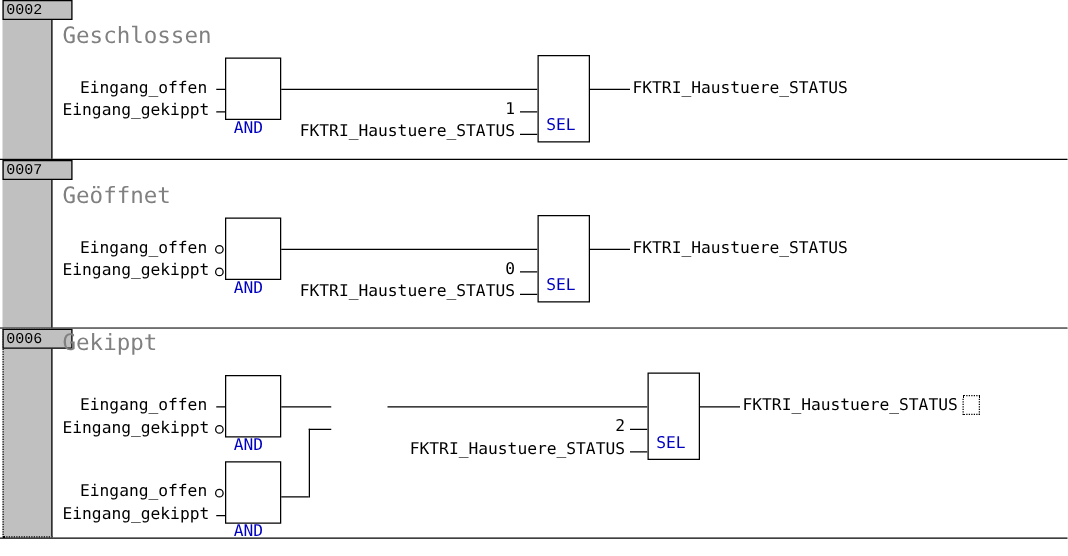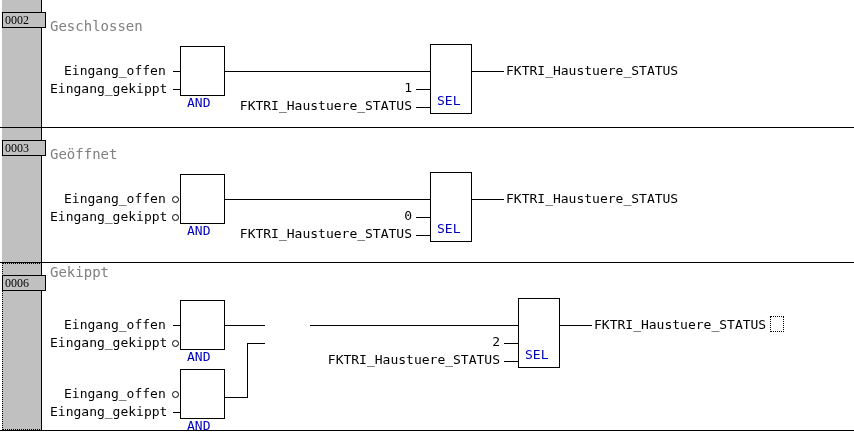--- a/index.html
+++ b/index.html
@@ -21,36 +21,36 @@
     position:absolute;left:2px;top:0;width:40px;
     background:#c0c0c0;
     border-right:1px solid #000;
     box-sizing:border-box;
   }
   .gutter.selected{
     border:1px dotted #000;
     border-right:1px solid #000;
   }
   .net-num{
-    position:absolute;left:2px;top:12px;width:44px;height:16px;
+    position:absolute;left:2px;top:0;width:56px;height:16px;
     background:#c0c0c0;
     border:1px solid #000;
     box-sizing:border-box;
-    font-family:Liberation Serif, serif;
+    font-family:Liberation Mono, monospace;
     font-size:12px;line-height:14px;color:#000;
     padding-left:2px;
     letter-spacing:0px;
   }
 
   
   .net-comment{
     position:absolute;
     color:#808080;
     font-family:"DejaVu Sans Mono","Liberation Mono",monospace;
-    font-size:14px;
+    font-size:18px;
     white-space:pre;
   }
 
   
   .fb{
     position:absolute;
     border:1px solid #000;
     background:#fff;
     box-sizing:border-box;
   }
@@ -127,21 +127,21 @@
     </div>
 
     <div class="h-wire" style="left:472px;top:71px;width:32px;"></div>
     <div class="operand" style="left:506px;top:64px;">FKTRI_Haustuere_STATUS</div>
 
     <div class="net-sep" style="top:127px;"></div>
   </div>
 
   <div class="network" style="top:128px;height:135px;">
     <div class="gutter" style="top:0px;height:134px;"></div>
-    <div class="net-num">0003</div>
+    <div class="net-num">0007</div>
 
     <div class="net-comment" style="left:50px;top:18px;text-align:right;">Geöffnet</div>
 
     <div class="operand" style="left:64px;top:64px;">Eingang_offen</div>
     <div class="operand" style="left:50px;top:82px;">Eingang_gekippt</div>
 
     <div class="neg" style="left:172px;top:68px;"></div>
     <div class="neg" style="left:172px;top:86px;"></div>
 
     <div class="fb" style="left:180px;top:46px;width:45px;height:50px;">

